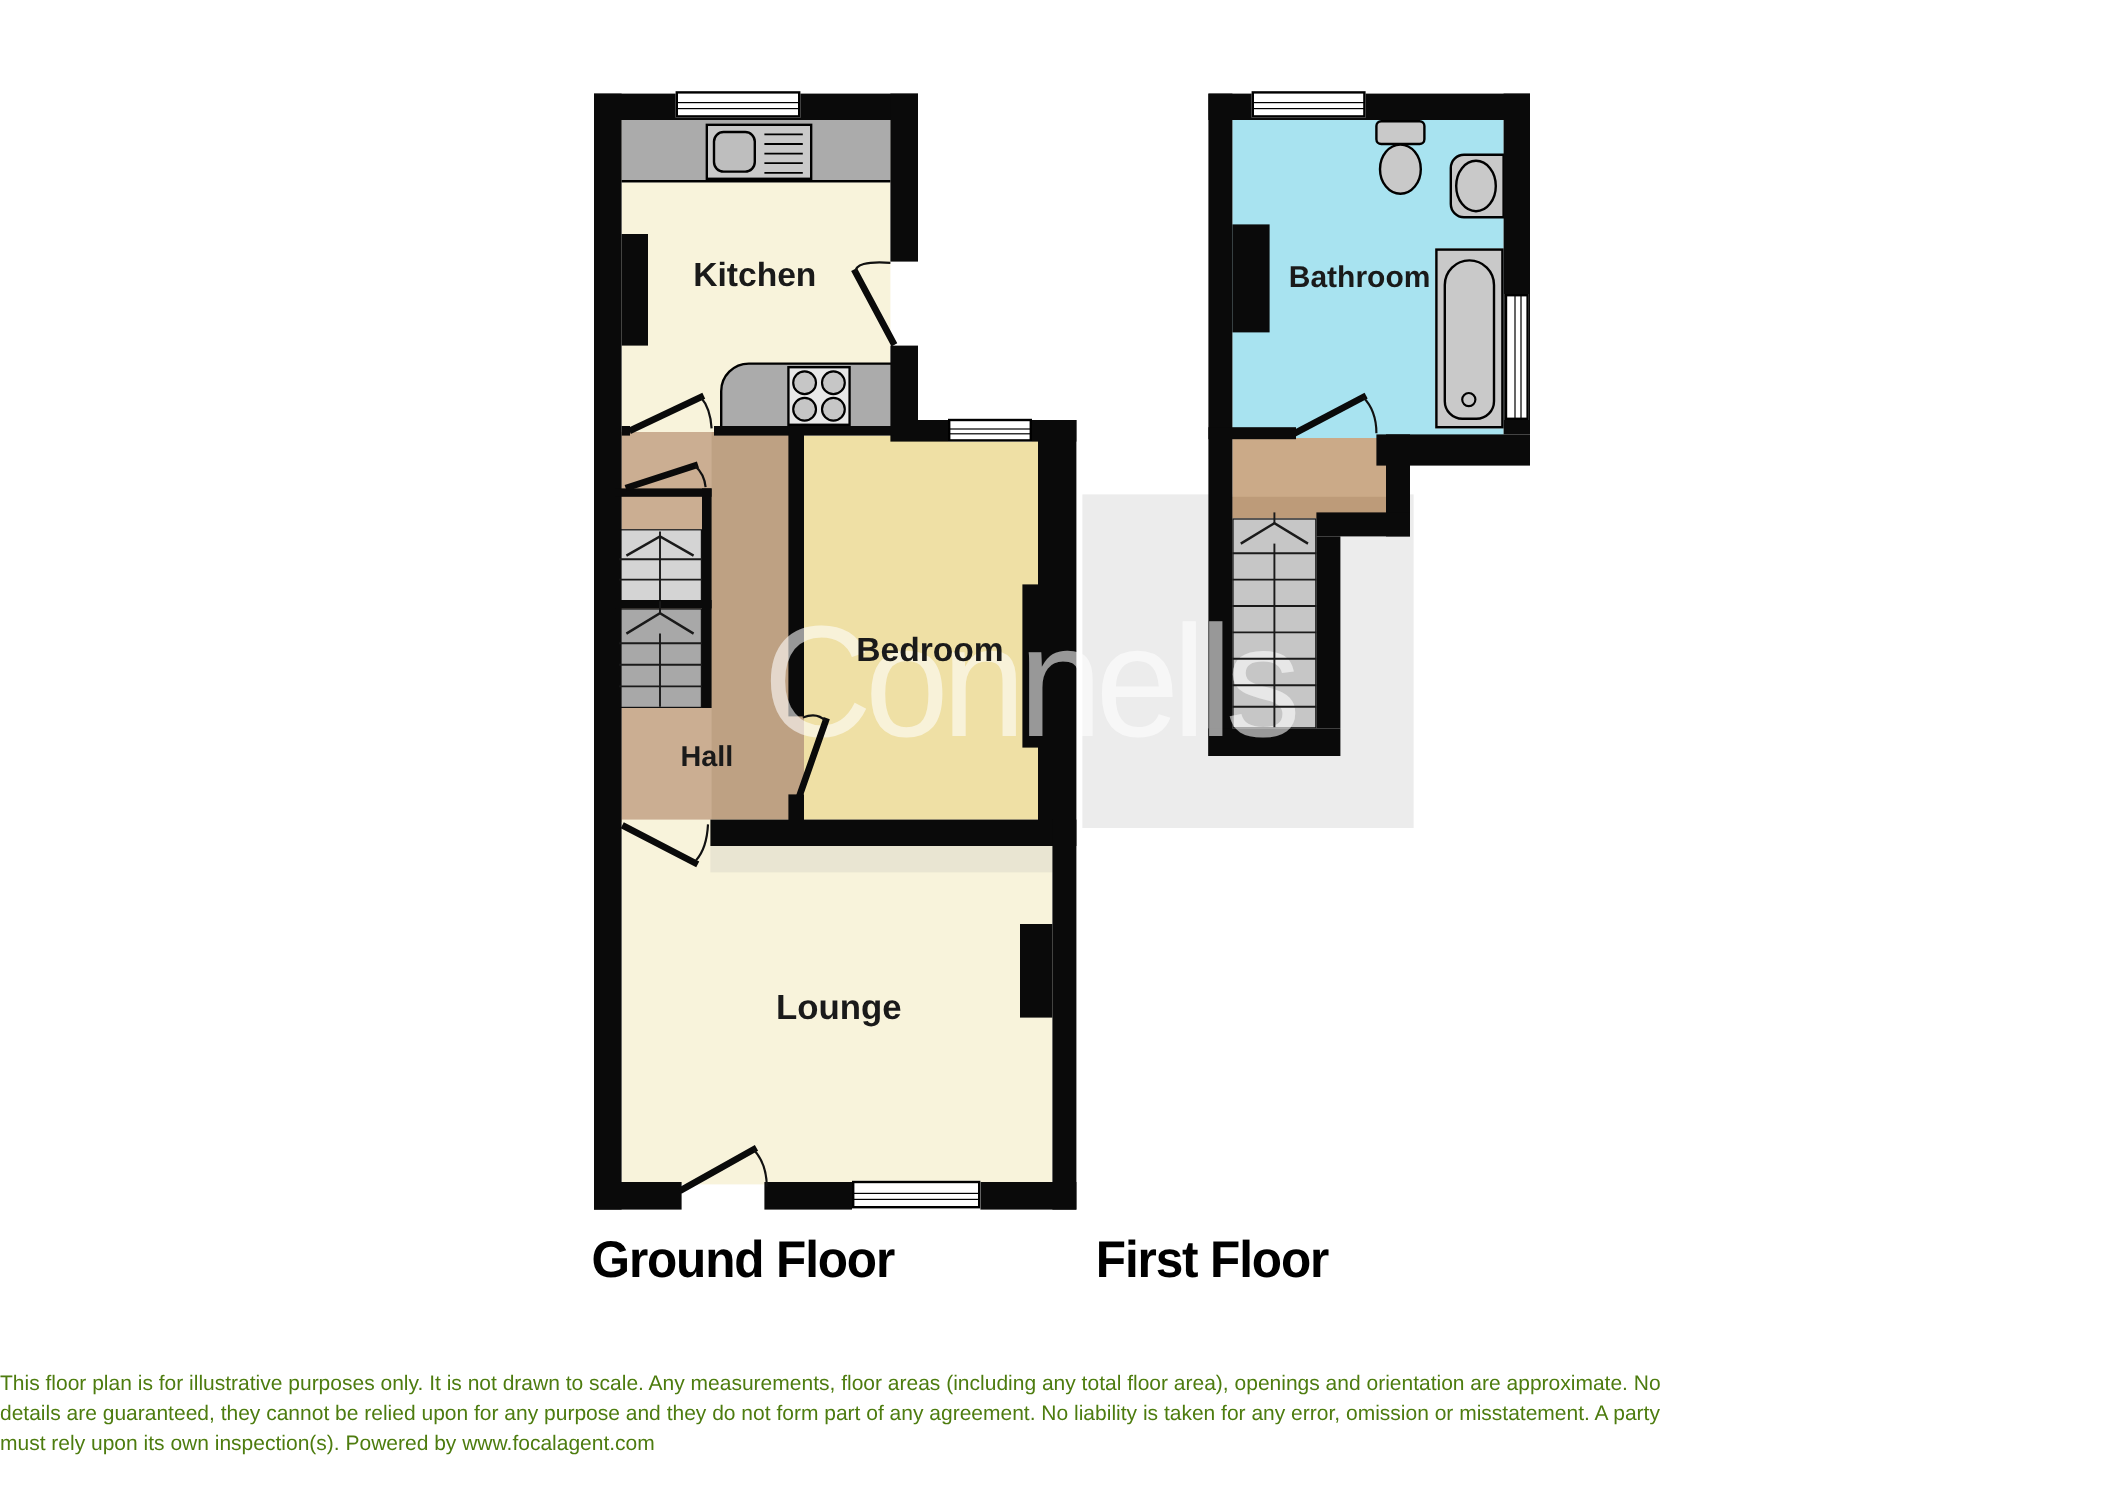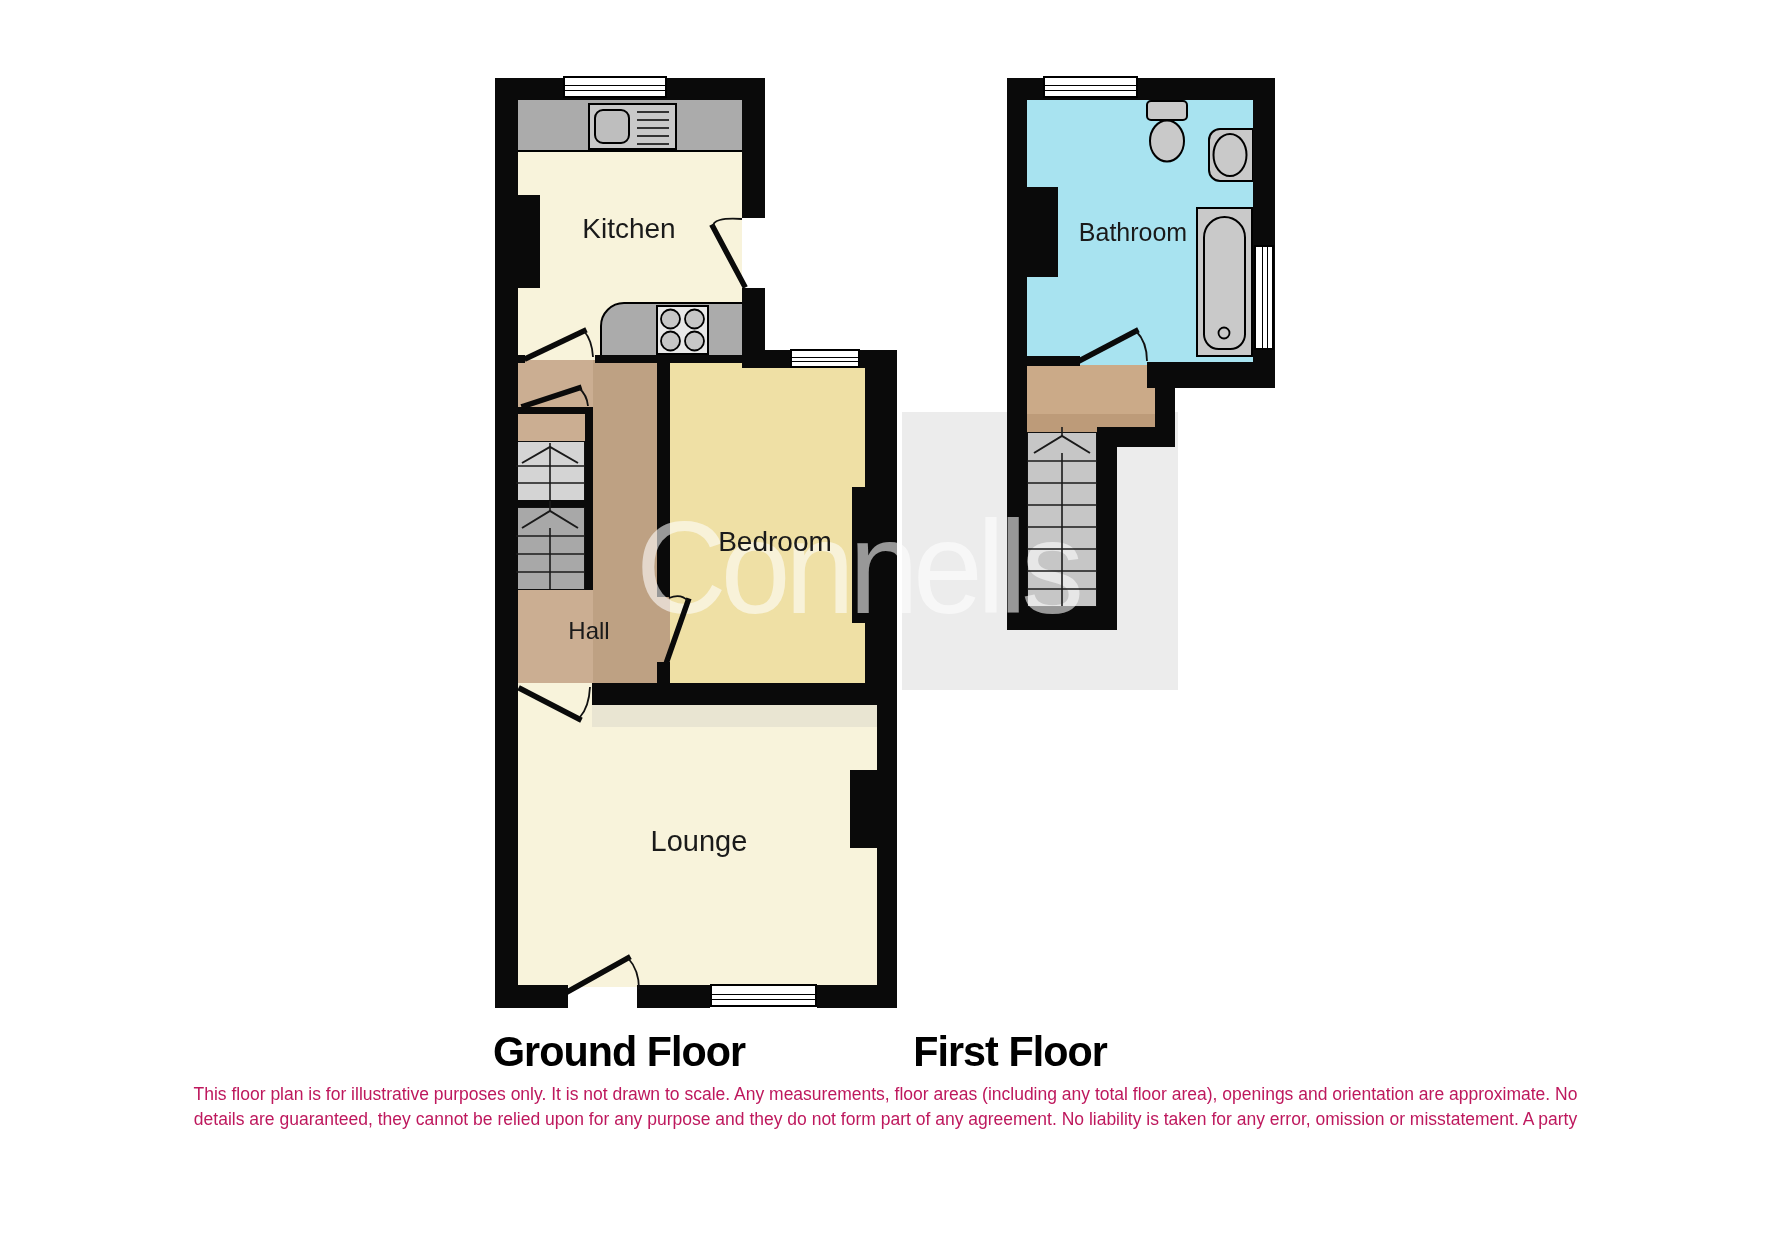--- a/index.html
+++ b/index.html
@@ -6,30 +6,30 @@
   #canvas{position:relative;width:1771px;height:1240px;background:#ffffff;overflow:hidden;
           font-family:"Liberation Sans",sans-serif;}
   .abs{position:absolute;}
   .wall{position:absolute;background:#0a0a0a;}
   .floor{position:absolute;}
   .window{position:absolute;background:#ffffff;border:2px solid #000;box-sizing:border-box;}
   .win-lines{position:absolute;left:-1px;right:-1px;top:40%;height:22%;
              border-top:1.5px solid #000;border-bottom:1.5px solid #000;}
   .win-lines-v{position:absolute;top:-1px;bottom:-1px;left:38%;width:24%;
              border-left:1.5px solid #000;border-right:1.5px solid #000;}
-  .room-label{position:absolute;transform:translate(-50%,-50%);color:#1a1a1a;white-space:nowrap;}
+  .room-label{position:absolute;transform:translate(-50%,-50%);color:#1a1a1a;white-space:nowrap;font-weight:bold;}
   .fixture{position:absolute;background:#C9C9C9;border:2px solid #000;box-sizing:border-box;}
   .floor-title{position:absolute;transform:translate(-50%,-50%) scaleX(0.96);font-weight:bold;
                font-size:43px;letter-spacing:-1px;color:#000;white-space:nowrap;}
   #watermark-band{position:absolute;left:902px;top:412px;width:276px;height:278px;background:#ECECEC;}
   #watermark-text{position:absolute;left:636px;top:492px;font-size:132px;font-weight:400;
                   letter-spacing:-6px;color:rgba(255,255,255,0.58);transform:scaleX(0.95);
                   transform-origin:left;white-space:nowrap;}
-  #disclaimer{position:absolute;left:0;right:0;top:1082px;text-align:center;
-              font-size:17.5px;line-height:25px;color:#be185d;}
+  #disclaimer{position:absolute;left:0;right:0;top:1140px;
+              font-size:17.5px;line-height:25px;color:#4d7c0f;}
   svg.overlay{position:absolute;left:0;top:0;pointer-events:none;}
 </style>
 </head>
 <body>
 
 <div id="canvas">
 
   <div id="watermark-band"></div>
 
   <div>
@@ -190,15 +190,16 @@
   <div class="room-label" style="left:589px;top:631px;font-size:24px;">Hall</div>
   <div class="room-label" style="left:699px;top:841px;font-size:29px;">Lounge</div>
   <div class="room-label" style="left:1133px;top:232px;font-size:25px;">Bathroom</div>
 
   <div class="floor-title" style="left:619px;top:1051px;">Ground Floor</div>
   <div class="floor-title" style="left:1010px;top:1051px;">First Floor</div>
 
   <div id="disclaimer">
     <div>This floor plan is for illustrative purposes only. It is not drawn to scale. Any measurements, floor areas (including any total floor area), openings and orientation are approximate. No</div>
     <div>details are guaranteed, they cannot be relied upon for any purpose and they do not form part of any agreement. No liability is taken for any error, omission or misstatement. A party</div>
+    <div>must rely upon its own inspection(s). Powered by www.focalagent.com</div>
   </div>
 
 </div>
 
 </body></html>

